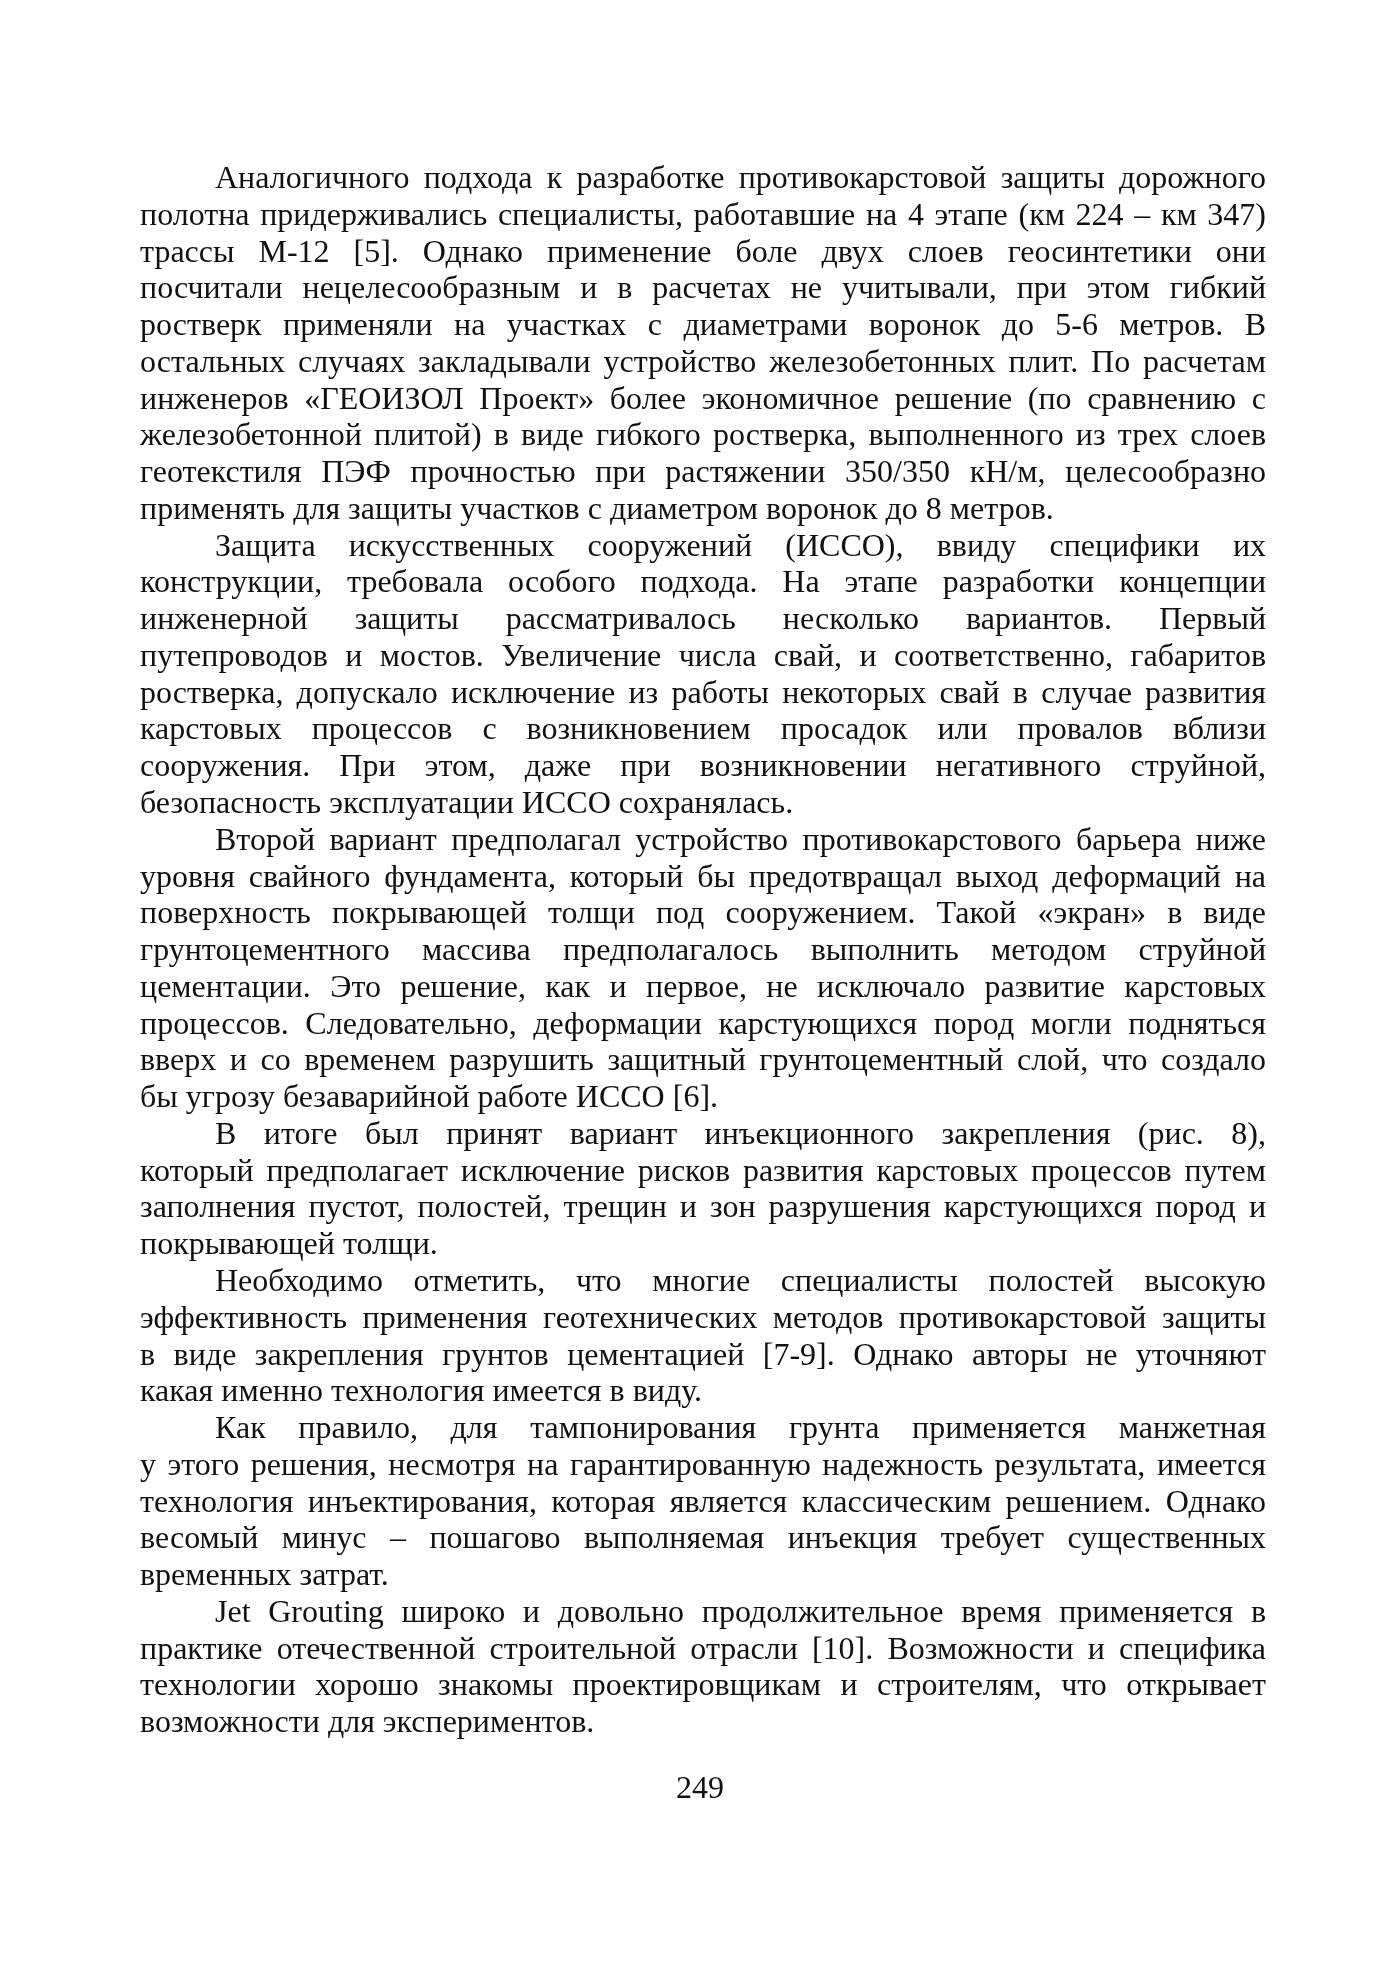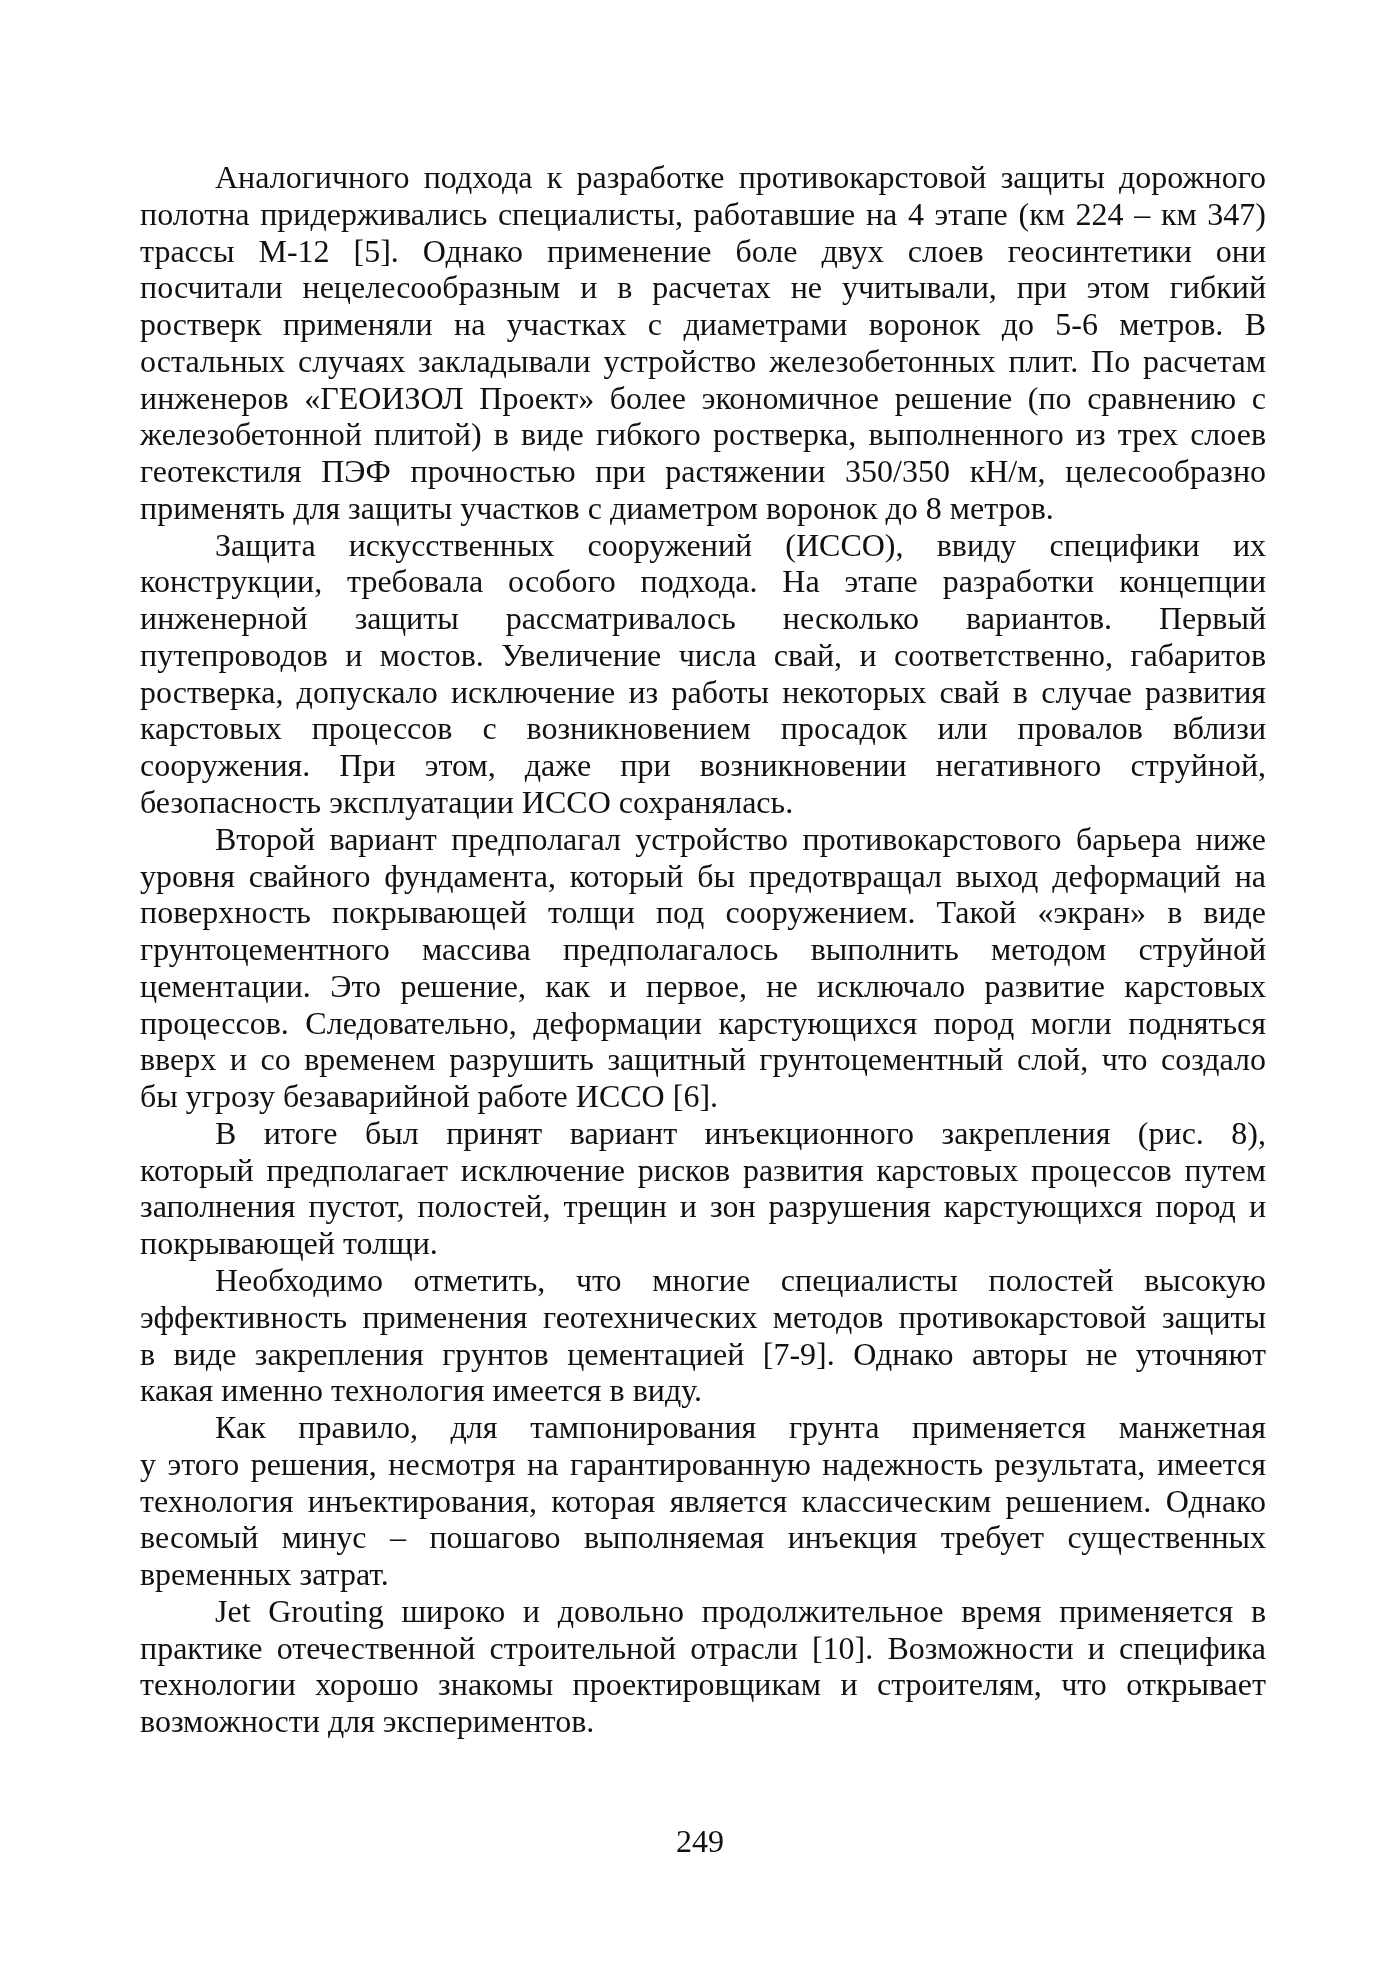--- a/index.html
+++ b/index.html
@@ -48,21 +48,21 @@
     padding-left: 75px;
   }
   .line.last {
     text-align: left;
     text-align-last: left;
   }
   .page-number {
     position: absolute;
     left: 0;
     width: 1400px;
-    top: 1823px;
+    top: 1769px;
     text-align: center;
     font-size: 32px;
     line-height: 36px;
   }
 </style>
 </head>
 <body>
 
 <div class="page">
   <div class="text-block">

